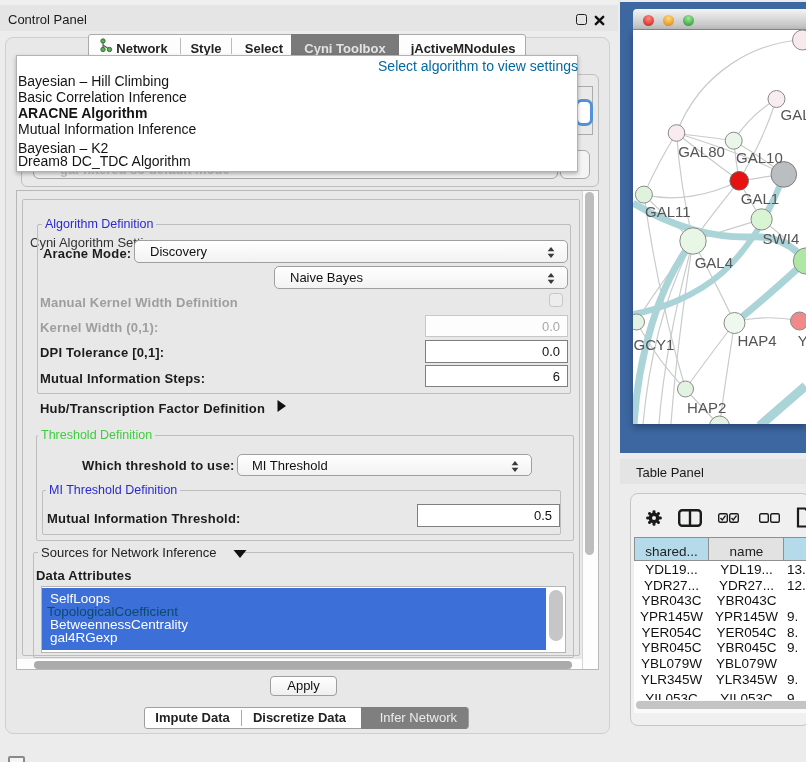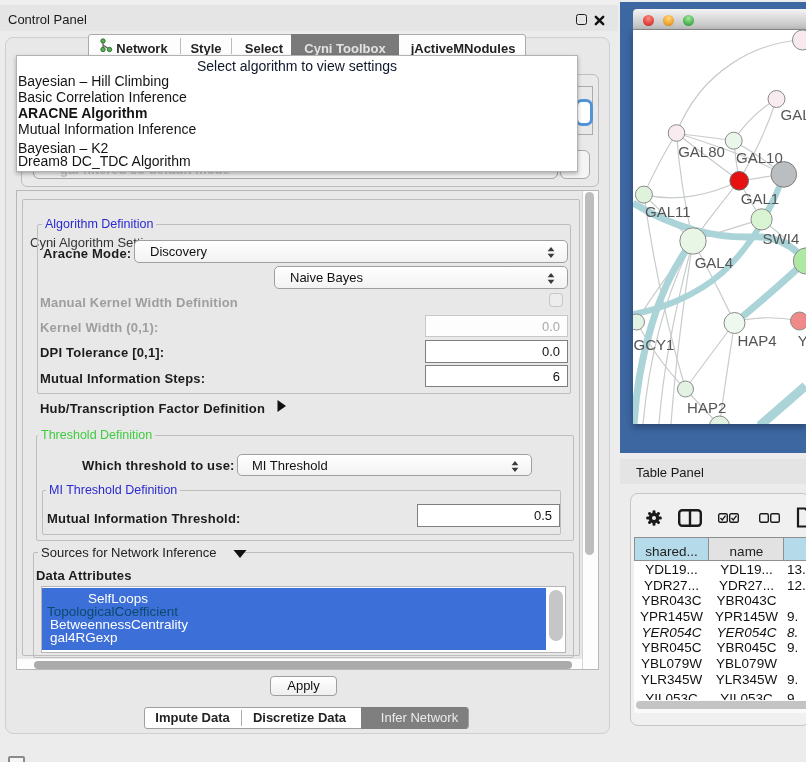--- a/index.html
+++ b/index.html
@@ -48,21 +48,21 @@
 <div class="seg" style="left:401px;top:41px;width:124px;">jActiveMNodules</div>
 
 <div class="abs" style="left:21px;top:74px;width:578px;height:113px;background:#E9E9E9;border:1px solid #BEBEBE;border-radius:6px;"></div>
 <div class="abs" style="left:27px;top:86px;width:566px;height:49px;border:1px solid #ABABAB;"></div>
 <div class="abs" style="left:560px;top:150px;width:30px;height:29px;background:#F4F4F4;border:1px solid #A9A9A9;border-radius:6px;"></div>
 <div class="abs" style="left:575px;top:99px;width:18px;height:27px;background:#fff;border:3px solid #5293D8;border-radius:7px;"></div>
 <div class="abs" style="left:33px;top:148px;width:525px;height:31px;background:#EFEFEF;border:1px solid #A6A6A6;border-radius:6px;"></div>
 <div class="abs" style="left:60px;top:162px;font-size:13px;font-weight:bold;color:#C4C4C4;">gal-filtered so default mode</div>
 
 <div class="abs" style="left:16px;top:55px;width:562px;height:117px;background:#FFFFFF;border:1px solid #B2B2B2;box-shadow:0 2px 4px rgba(0,0,0,0.28);"></div>
-<div class="abs" style="left:16px;top:58px;width:562px;text-align:center;font-size:14px;color:#0f172a;">Select algorithm to view settings</div>
+<div class="abs" style="left:16px;top:58px;width:562px;text-align:right;font-size:14px;color:#0369a1;">Select algorithm to view settings</div>
 <div class="ditem" style="top:72.5px;">Bayesian – Hill Climbing</div>
 <div class="ditem" style="top:88.5px;">Basic Correlation Inference</div>
 <div class="ditem" style="top:104.5px;font-weight:bold;">ARACNE Algorithm</div>
 <div class="ditem" style="top:120.5px;">Mutual Information Inference</div>
 <div class="ditem" style="top:140px;">Bayesian – K2</div>
 <div class="ditem" style="top:152.5px;">Dream8 DC_TDC Algorithm</div>
 
 <div class="abs" style="left:16px;top:190px;width:583px;height:480px;border:1px solid #B7B7B7;background:#E8E8E8;"></div>
 
 <div class="abs" style="left:582px;top:191px;width:16px;height:478px;background:#FDFDFD;border-left:1px solid #D5D5D5;"></div>
@@ -131,34 +131,34 @@
 
 <div class="grp" style="left:33px;top:552px;width:541px;height:106px;"></div>
 <div class="gtitle" style="left:38px;top:545px;font-size:13px;color:#222;padding-right:22px;">Sources for Network Inference</div>
 <svg class="abs" style="left:233px;top:549px;" width="14" height="10" viewBox="0 0 14 10">
       <path d="M0.5 1 L13.5 1 L7 9 Z" fill="#111"></path>
     </svg>
 <div class="lbl" style="left:36px;top:568px;">Data Attributes</div>
 
 <div class="abs" style="left:41px;top:586px;width:525px;height:67px;background:#FFF;border:1px solid #B5B5B5;"></div>
 <div class="abs" style="left:42px;top:588px;width:504px;height:62px;background:#3D6FD8;"></div>
-<div class="abs" style="left:50px;top:590.5px;font-size:13.5px;color:#fff;margin-left:38px;">SelfLoops</div>
+<div class="abs" style="left:50px;top:590.5px;font-size:13.5px;color:#fff;">SelfLoops</div>
 <div class="abs" style="left:47px;top:603.5px;font-size:13.5px;color:#0c4a6e;">TopologicalCoefficient</div>
 <div class="abs" style="left:50px;top:616.5px;font-size:13.5px;color:#fff;">BetweennessCentrality</div>
 <div class="abs" style="left:50px;top:629.5px;font-size:13.5px;color:#fff;">gal4RGexp</div>
 <div class="abs" style="left:549px;top:590px;width:14px;height:51px;background:#C6C6C6;border-radius:7px;"></div>
 
 <div class="abs" style="left:270px;top:676px;width:67px;height:20px;background:linear-gradient(#FFFFFF,#EFEFEF);border:1px solid #9E9E9E;border-radius:4px;text-align:center;font-size:13px;color:#111;line-height:18px;">Apply</div>
 
 <div class="abs" style="left:144px;top:707px;width:325px;height:22px;background:#FFF;border:1px solid #9F9F9F;border-radius:3px;"></div>
 <div class="seg" style="left:144px;top:710px;width:97px;">Impute Data</div>
 <div class="abs" style="left:241px;top:710px;width:1px;height:16px;background:#AAA;"></div>
 <div class="seg" style="left:242px;top:710px;width:115px;">Discretize Data</div>
 <div class="abs" style="left:361px;top:707px;width:107px;height:22px;background:#7F7F7F;border-radius:0 3px 3px 0;"></div>
-<div class="seg" style="left:366px;top:710px;width:107px;color:#ECECEC;font-weight:normal;">Infer Network</div>
+<div class="seg" style="left:350px;top:710px;width:107px;color:#ECECEC;font-weight:normal;text-align:right;">Infer Network</div>
 
 <div class="abs" style="left:8px;top:756px;width:17px;height:14px;background:#F5F5F5;border:2px solid #8A8A8A;border-radius:2px;"></div>
 
 <svg class="abs" style="left:620px;top:373px;" width="8" height="12" viewBox="0 0 8 12">
       <path d="M6 1 L2 6 L6 11" stroke="#9a9a9a" stroke-width="1.3" fill="none"></path>
     </svg>
 
 <div class="abs" style="left:620px;top:2px;width:186px;height:451px;background:#3D67A1;"></div>
 <div class="abs" style="left:633px;top:9px;width:173px;height:21px;background:linear-gradient(#F4F4F4,#BDBDBD);border-bottom:1px solid #8C8C8C;border-radius:4px 0 0 0;"></div>
 <div class="abs" style="left:643px;top:15px;width:11px;height:11px;border-radius:50%;background:radial-gradient(circle at 50% 30%,#FF8A80,#E0443E 60%,#B02C28);"></div>
@@ -296,21 +296,21 @@
         </div>
     <div style="height:15.7px;position:relative;">
           <span style="position:absolute;left:0;width:75px;text-align:center;">YBR043C</span>
           <span style="position:absolute;left:75px;width:75px;text-align:center;">YBR043C</span>
         </div>
     <div style="height:15.7px;position:relative;">
           <span style="position:absolute;left:0;width:75px;text-align:center;">YPR145W</span>
           <span style="position:absolute;left:75px;width:75px;text-align:center;">YPR145W</span>
           <span style="position:absolute;left:153px;">9.</span>
         </div>
-    <div style="height:15.7px;position:relative;font-style:italic;">
+    <div style="height:15.7px;position:relative;">
           <span style="position:absolute;left:0;width:75px;text-align:center;">YER054C</span>
           <span style="position:absolute;left:75px;width:75px;text-align:center;">YER054C</span>
           <span style="position:absolute;left:153px;">8.</span>
         </div>
     <div style="height:15.7px;position:relative;">
           <span style="position:absolute;left:0;width:75px;text-align:center;">YBR045C</span>
           <span style="position:absolute;left:75px;width:75px;text-align:center;">YBR045C</span>
           <span style="position:absolute;left:153px;">9.</span>
         </div>
     <div style="height:15.7px;position:relative;">

